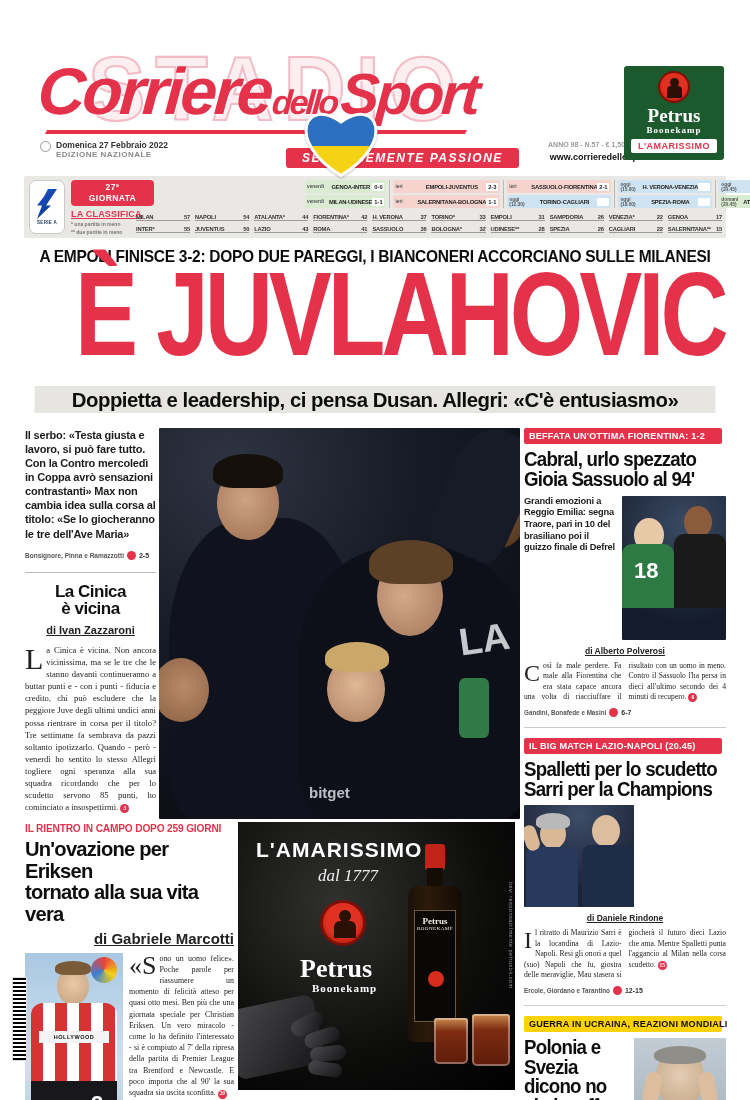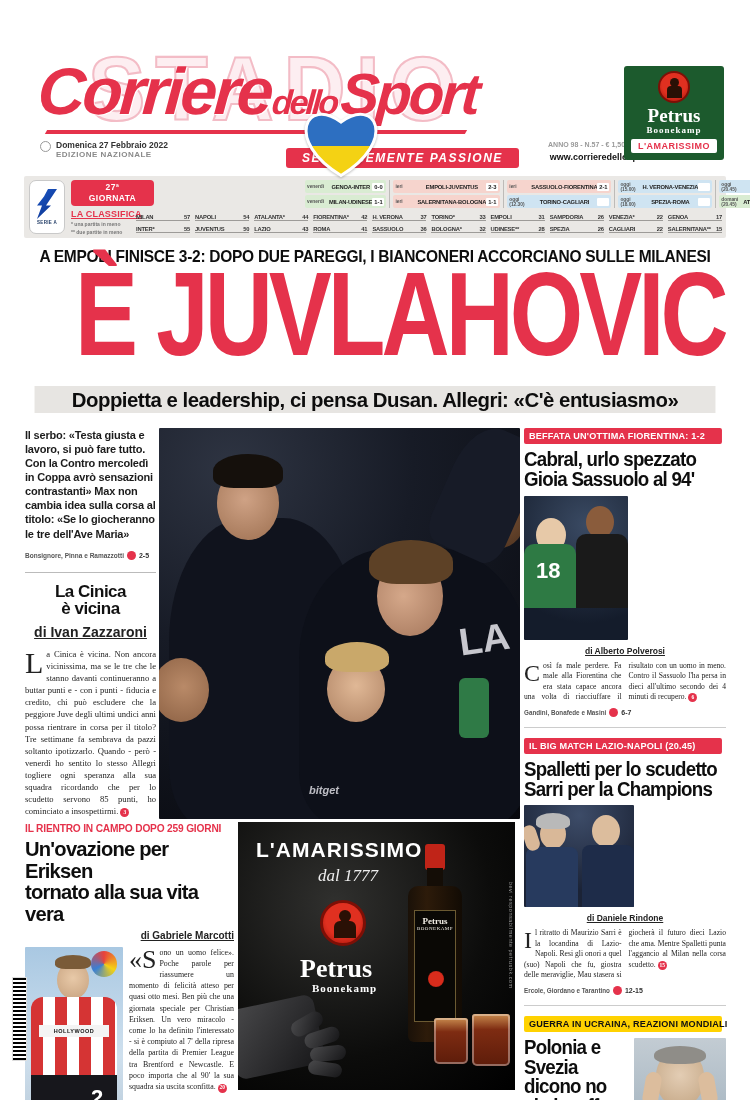--- a/index.html
+++ b/index.html
@@ -73,21 +73,21 @@
 
   
   .leftcol{position:absolute;left:25px;top:428px;width:131px}
   .summary{font-size:11px;font-weight:800;color:#1c1c1c;line-height:1.28;letter-spacing:-.2px}
   .credits{font-size:6.5px;font-weight:700;color:#555;margin-top:10px;display:flex;align-items:center;gap:3px}
   .pbadge{display:inline-flex;align-items:center;justify-content:center;min-width:9px;height:9px;border-radius:50%;
           background:var(--red);color:#fff;font-size:5.5px;font-weight:900;padding:0 1px}
   .pnum{font-weight:900;color:#333;font-size:7px}
   .divider{border:none;border-top:1px solid #bbb;margin:12px 0 10px}
   .coltitle{text-align:center;font-size:17px;font-weight:900;color:#111;line-height:1.05;letter-spacing:-.5px}
-  .colby{text-align:center;font-size:14px;font-weight:900;color:#222;text-decoration:underline;margin:6px 0 8px}
+  .colby{text-align:center;font-size:11px;font-weight:900;color:#222;text-decoration:underline;margin:6px 0 8px}
   .serif{font-family:"Liberation Serif",serif;font-size:8.6px;line-height:1.4;color:#222;text-align:justify}
   .dcap{float:left;font-family:"Liberation Serif",serif;font-weight:400;font-size:30px;line-height:.85;padding:2px 3px 0 0;color:#222}
   .endmark{white-space:nowrap}
 
   
   .photo{position:relative;overflow:hidden;border-radius:1px}
   .mainphoto{position:absolute;left:159px;top:428px;width:361px;height:391px;
              background:radial-gradient(circle at 20% 10%,#2e3442 0%,#171b26 40%,#07080d 100%)}
   .head{position:absolute;border-radius:50%}
   .body-shape{position:absolute;border-radius:40% 40% 20% 20%}
@@ -106,21 +106,21 @@
   .scred{font-size:6.3px;font-weight:700;color:#555;margin-top:5px;display:flex;align-items:center;gap:3px}
   .sdiv{border:none;border-top:1px solid #ccc;margin:10px 0}
 
   
   .scene{flex-shrink:0;position:relative;overflow:hidden;border-radius:1px}
 
   
   .eriksen{position:absolute;left:25px;top:822px;width:209px}
   .eklabel{color:var(--red);font-weight:900;font-size:10.5px;letter-spacing:-.2px;transform:scaleX(.97);transform-origin:left;white-space:nowrap}
   .ekhead{font-size:21px;font-weight:900;color:#0e0e0e;line-height:1.03;letter-spacing:-.8px;margin:4px 0 5px;transform:scaleX(.96);transform-origin:left}
-  .ekby{text-align:right;font-size:10px;font-weight:900;color:#222;text-decoration:underline;margin-bottom:6px}
+  .ekby{text-align:right;font-size:15px;font-weight:900;color:#222;text-decoration:underline;margin-bottom:6px}
   .ekrow{display:flex;gap:6px}
   .ekbody{font-family:"Liberation Serif",serif;font-size:7.9px;line-height:1.42;color:#222;text-align:justify;flex:1}
   .barcode{position:absolute;left:13px;top:978px;width:13px;height:82px;
            background:repeating-linear-gradient(to bottom,#000 0 2px,#fff 2px 4px);outline:1px solid #ddd}
 
   
   .ad{position:absolute;left:238px;top:822px;width:277px;height:268px;background:radial-gradient(circle at 35% 30%,#30302e 0%,#0c0c0b 60%,#000 100%);overflow:hidden}
   .ad-title{position:absolute;left:18px;top:16px;color:#fff;font-weight:900;font-size:21px;letter-spacing:1px}
   .ad-since{position:absolute;left:80px;top:44px;color:#eee;font-family:"Liberation Serif",serif;font-style:italic;font-size:17px}
   .ad-emblem{position:absolute;left:82px;top:78px;width:46px;height:46px;border-radius:50%;
@@ -393,30 +393,31 @@
     <div class="body-shape" style="left:140px;top:120px;width:230px;height:280px;background:#0d1019"></div>
     <div class="head" style="left:218px;top:128px;width:66px;height:80px;background:radial-gradient(circle at 40% 50%,#d5a88a,#a3755a)"></div>
     <div class="head" style="left:210px;top:112px;width:84px;height:44px;background:#5d4126;border-radius:60% 60% 40% 40%"></div>
     <div class="head" style="left:168px;top:228px;width:58px;height:66px;background:radial-gradient(circle at 50% 45%,#e0b896,#ad8162)"></div>
     <div class="head" style="left:166px;top:214px;width:64px;height:30px;background:#c9a86a;border-radius:50% 50% 35% 35%"></div>
     <div class="head" style="left:-6px;top:230px;width:56px;height:64px;background:radial-gradient(circle at 55% 45%,#b98a68,#8a5f42)"></div>
     <div class="head" style="left:316px;top:60px;width:50px;height:60px;background:radial-gradient(circle at 45% 45%,#7a5236,#4b311e)"></div>
     <div class="body-shape" style="left:286px;top:0;width:80px;height:130px;background:#171b27;transform:rotate(24deg)"></div>
     <div class="body-shape" style="left:300px;top:250px;width:30px;height:60px;background:#2f7a46;border-radius:6px"></div>
     <span class="mp-txt" style="left:300px;top:190px;font-size:38px;opacity:.85;transform:rotate(-8deg)">LA</span>
-    <span class="mp-txt" style="left:150px;top:356px;font-size:11px;opacity:.8;font-style:italic">bitget</span>
+    <span class="mp-txt" style="left:150px;top:356px;font-size:15px;opacity:.8;">bitget</span>
   </div>
 
   <div class="rightcol">
 
     <section>
       <div class="slabel">BEFFATA UN'OTTIMA FIORENTINA: 1-2</div>
       <div class="shead">Cabral, urlo spezzato
 Gioia Sassuolo al 94'</div>
       <div class="srow">
+        <div class="slead">Grandi emozioni a Reggio Emilia: segna Traore, pari in 10 del brasiliano poi il guizzo finale di Defrel</div>
         <div class="scene" style="width:104px;height:144px;background:radial-gradient(circle at 60% 20%,#3a4a63,#141c2b 75%)">
           <div class="head" style="position:absolute;left:12px;top:22px;width:30px;height:34px;background:#e7c9a8;border-radius:50%"></div>
           <div style="position:absolute;left:0px;top:48px;width:52px;height:64px;background:#2e7a44;border-radius:10px 10px 0 0"></div>
           <div class="head" style="position:absolute;left:62px;top:10px;width:28px;height:32px;background:#8a5c3c;border-radius:50%"></div>
           <div style="position:absolute;left:52px;top:38px;width:52px;height:74px;background:#1a1a1a;border-radius:10px 10px 0 0"></div>
           <span style="position:absolute;left:12px;top:62px;color:#fff;font-weight:900;font-size:22px">18</span>
         </div>
       </div>
       <div class="sby">di Alberto Polverosi</div>
       <div class="sbody">

